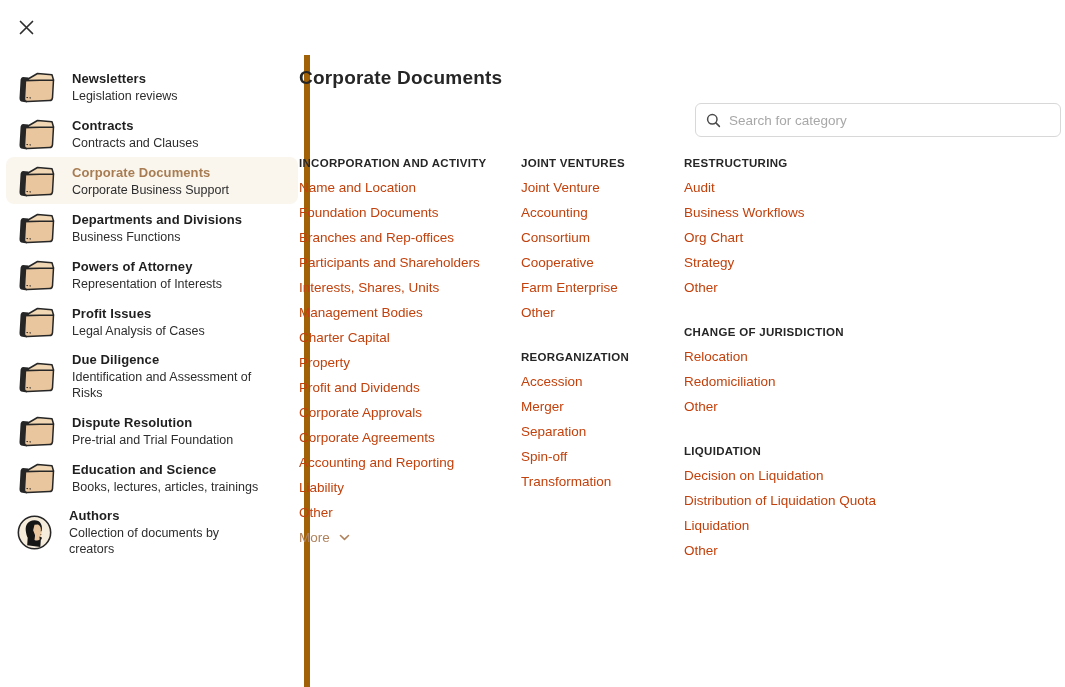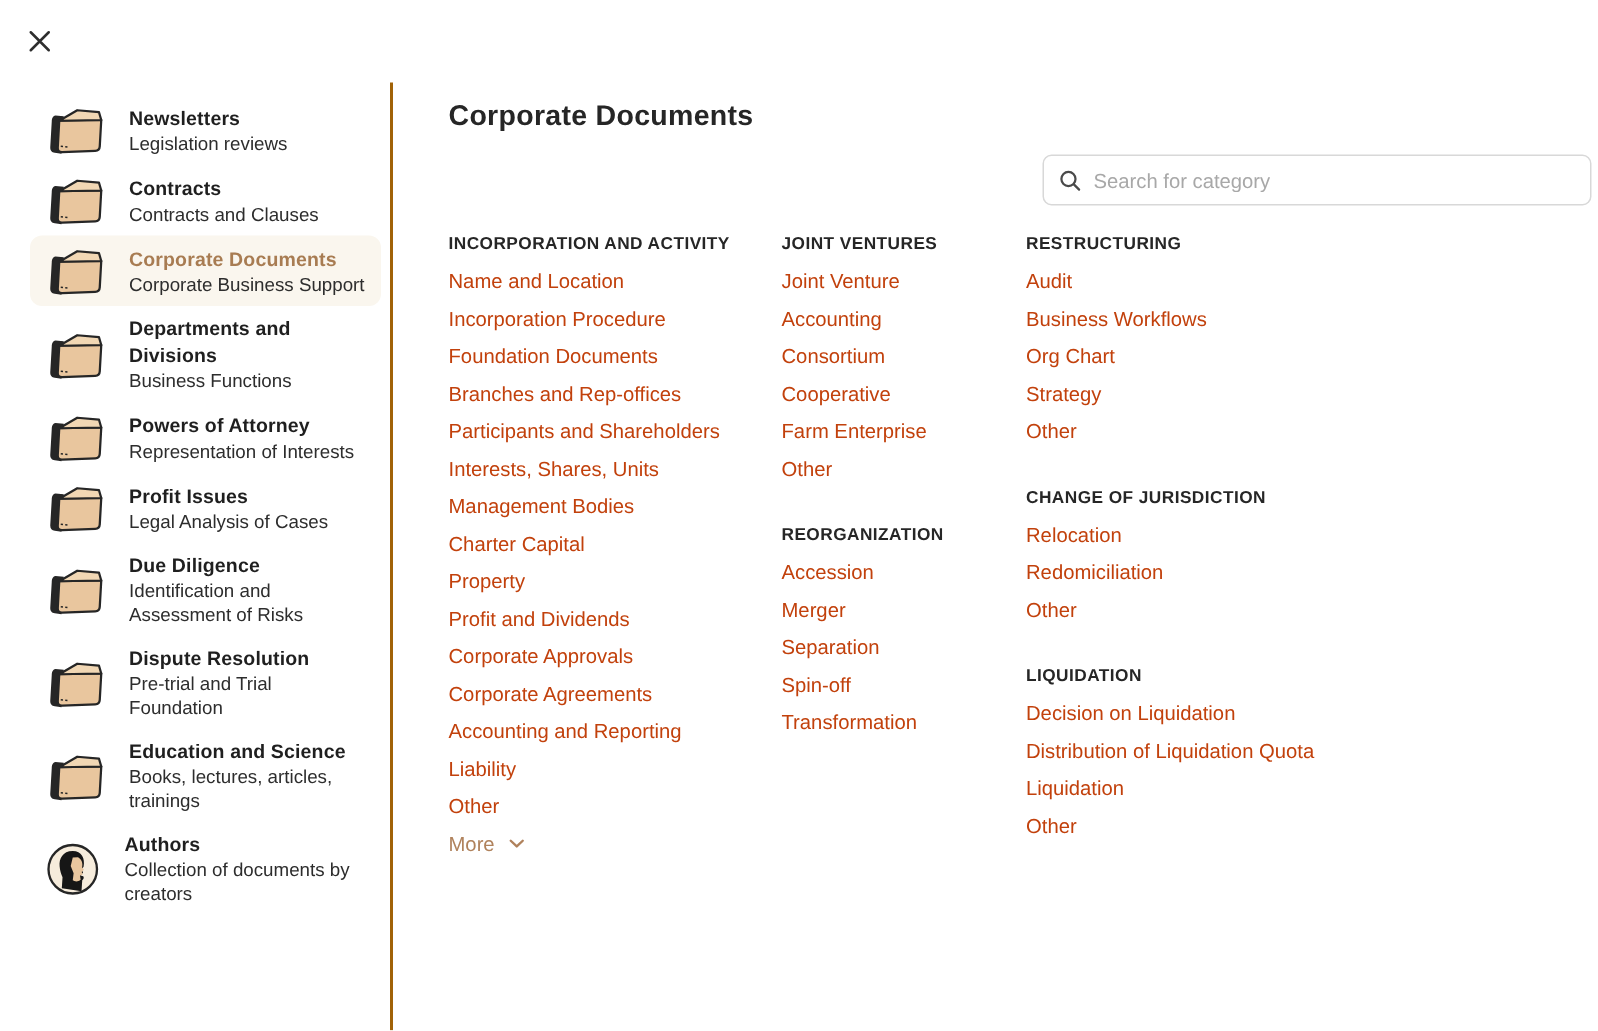--- a/index.html
+++ b/index.html
@@ -21,23 +21,23 @@
     width: 22px; height: 22px;
     background: none; border: none; padding: 2px;
     cursor: pointer;
     display: flex; align-items: center; justify-content: center;
   }
 
   
   .sidebar {
     position: absolute;
     left: 0; top: 55px; bottom: 0;
-    width: 262px;
-    border-right: 2px solid #a16207;
-    padding: 8px 6px 0 20px;
+    width: 310px;
+    border-right: 6px solid #a16207;
+    padding: 8px 6px 0 6px;
   }
   .sb-item {
     display: flex;
     align-items: center;
     gap: 16px;
     padding: 6px 8px 6px 10px;
     border-radius: 8px;
     cursor: pointer;
   }
   .sb-item.active { background: var(--active-bg, #faf6ee); }
@@ -308,21 +308,20 @@
       <input type="text" placeholder="Search for category" style="">
     </div>
 
     <div class="columns">
   <div class="col col-0">
   <section class="sec">
     <h2 class="sec-heading">INCORPORATION AND ACTIVITY</h2>
     <ul class="sec-list">
   <li class="cat-item">Name and Location</li>
 
-  <li class="cat-item">Incorporation Procedure</li>
 
   <li class="cat-item">Foundation Documents</li>
 
   <li class="cat-item">Branches and Rep-offices</li>
 
   <li class="cat-item">Participants and Shareholders</li>
 
   <li class="cat-item">Interests, Shares, Units</li>
 
   <li class="cat-item">Management Bodies</li>

